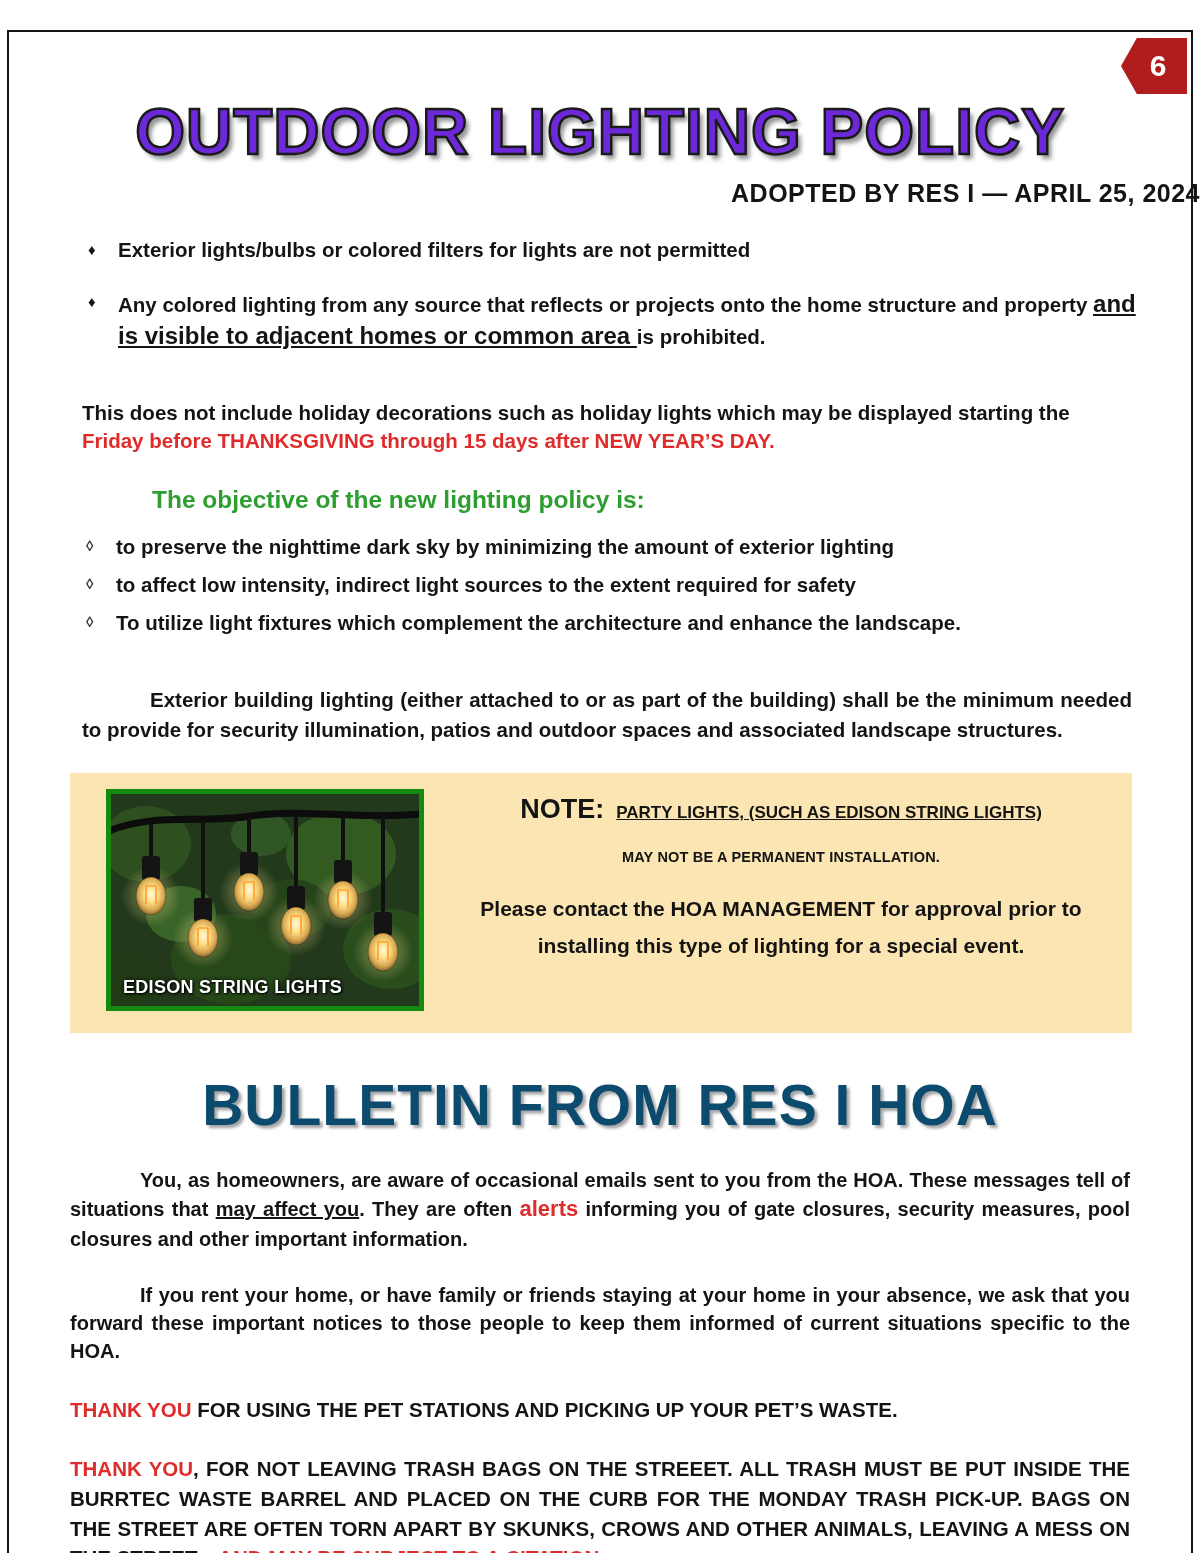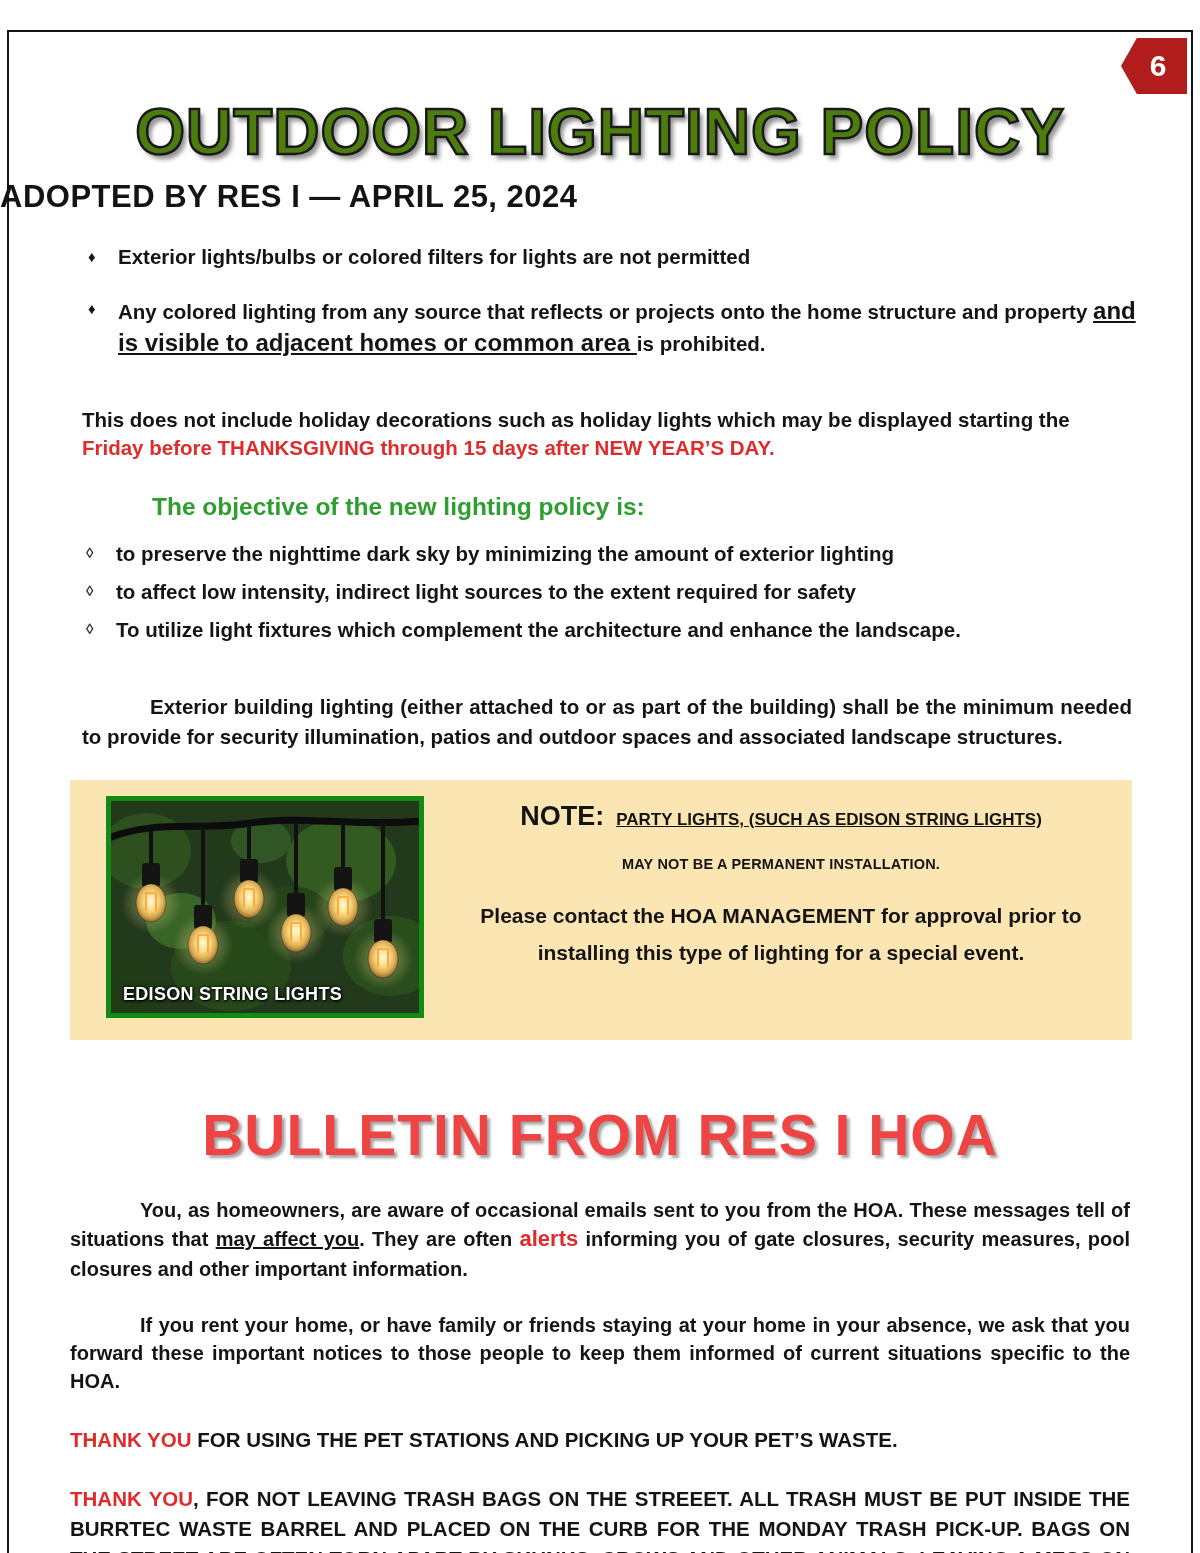--- a/index.html
+++ b/index.html
@@ -33,28 +33,28 @@
     display: flex; align-items: center; justify-content: center;
     color: #ffffff; font-size: 30px; font-weight: bold;
     padding-left: 8px;
   }
   .main-title {
     margin-top: 95px;
     text-align: center;
     font-size: 64px;
     font-weight: bold;
     letter-spacing: 1px;
-    color: #4d7c0f;
+    color: #6d28d9;
     -webkit-text-stroke: 2.5px #1a1a1a;
     text-shadow: 4px 5px 4px rgba(60,60,60,0.55);
     white-space: nowrap;
   }
   .subtitle {
-    text-align: left;
-    font-size: 31px;
+    text-align: right;
+    font-size: 25px;
     font-weight: bold;
     margin-top: 10px;
     letter-spacing: 0.5px;
   }
   .rules-list { margin: 28px 60px 0 88px; list-style: none; }
   .rules-list li {
     display: flex;
     gap: 16px;
     font-size: 20.5px;
     font-weight: bold;
@@ -139,25 +139,25 @@
   }
   .note-small + .note-small { margin-top: 20px; }
   .note-contact {
     font-size: 21px;
     font-weight: bold;
     margin-top: 26px;
     line-height: 1.75;
     padding: 0 6px;
   }
   .bulletin-heading {
-    margin-top: 62px;
+    margin-top: 39px;
     text-align: center;
     font-size: 57px;
     font-weight: bold;
-    color: #ef4444;
+    color: #0c4a6e;
     letter-spacing: 1px;
     text-shadow: 3px 3px 3px rgba(90,90,90,0.55);
     white-space: nowrap;
   }
   .body-para {
     margin: 28px 70px 0 70px;
     font-size: 20px;
     font-weight: bold;
     line-height: 1.4;
     text-align: justify;

